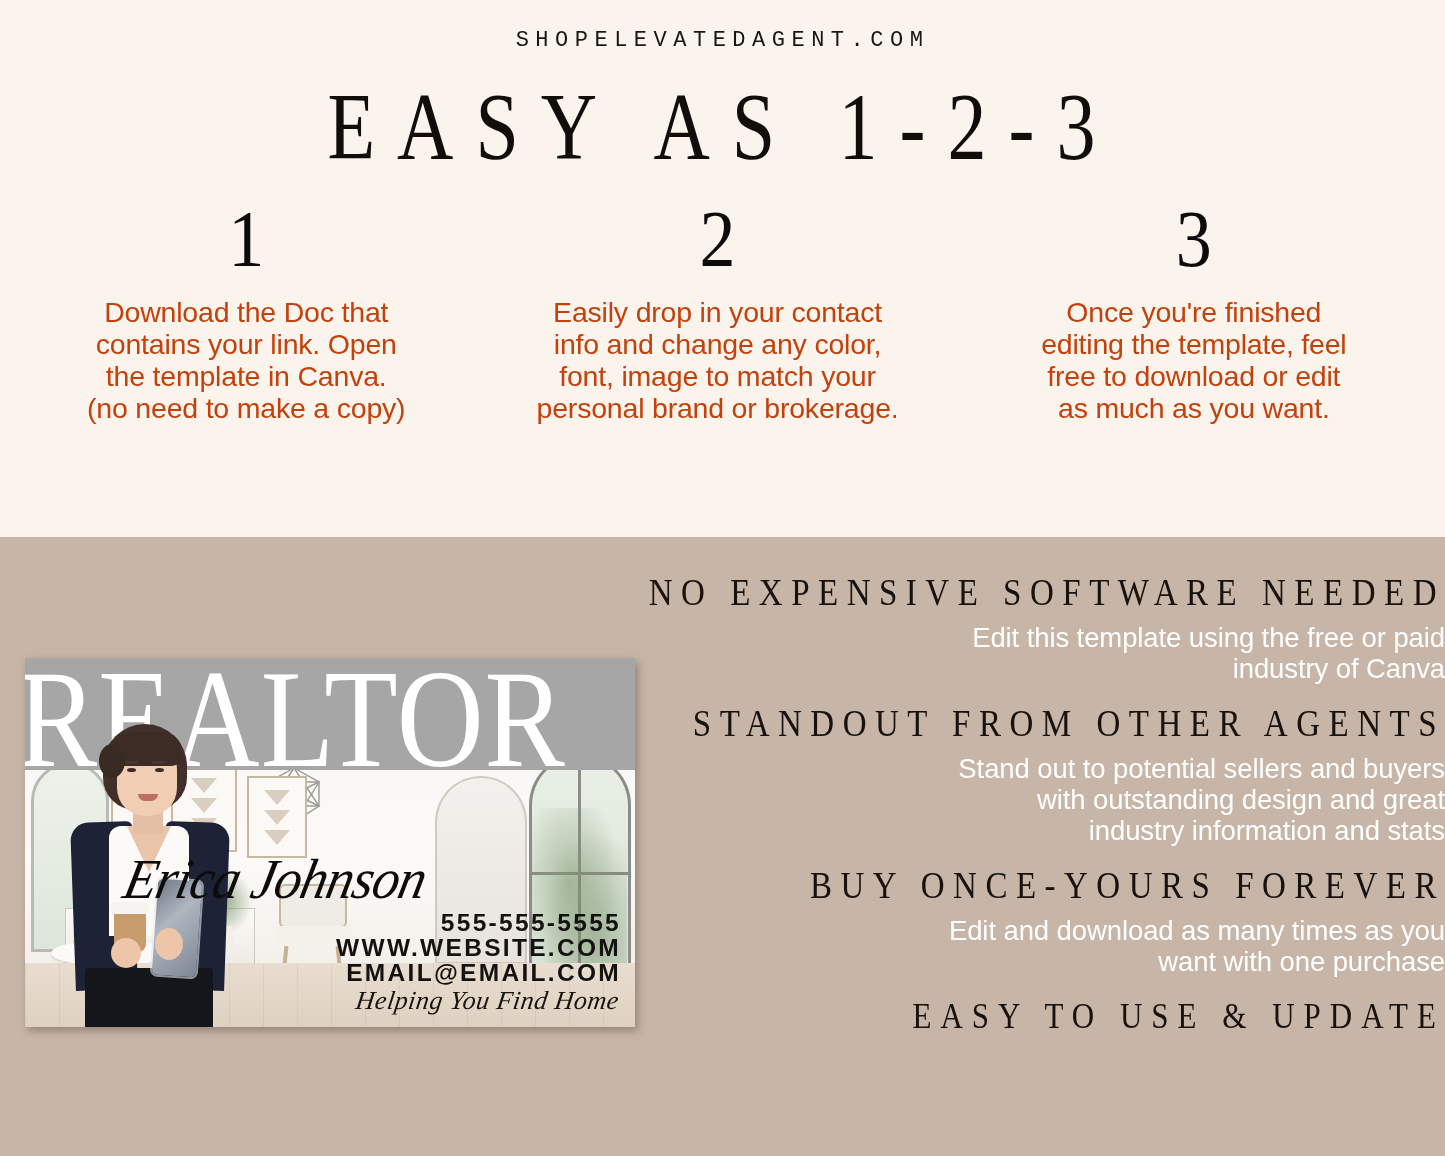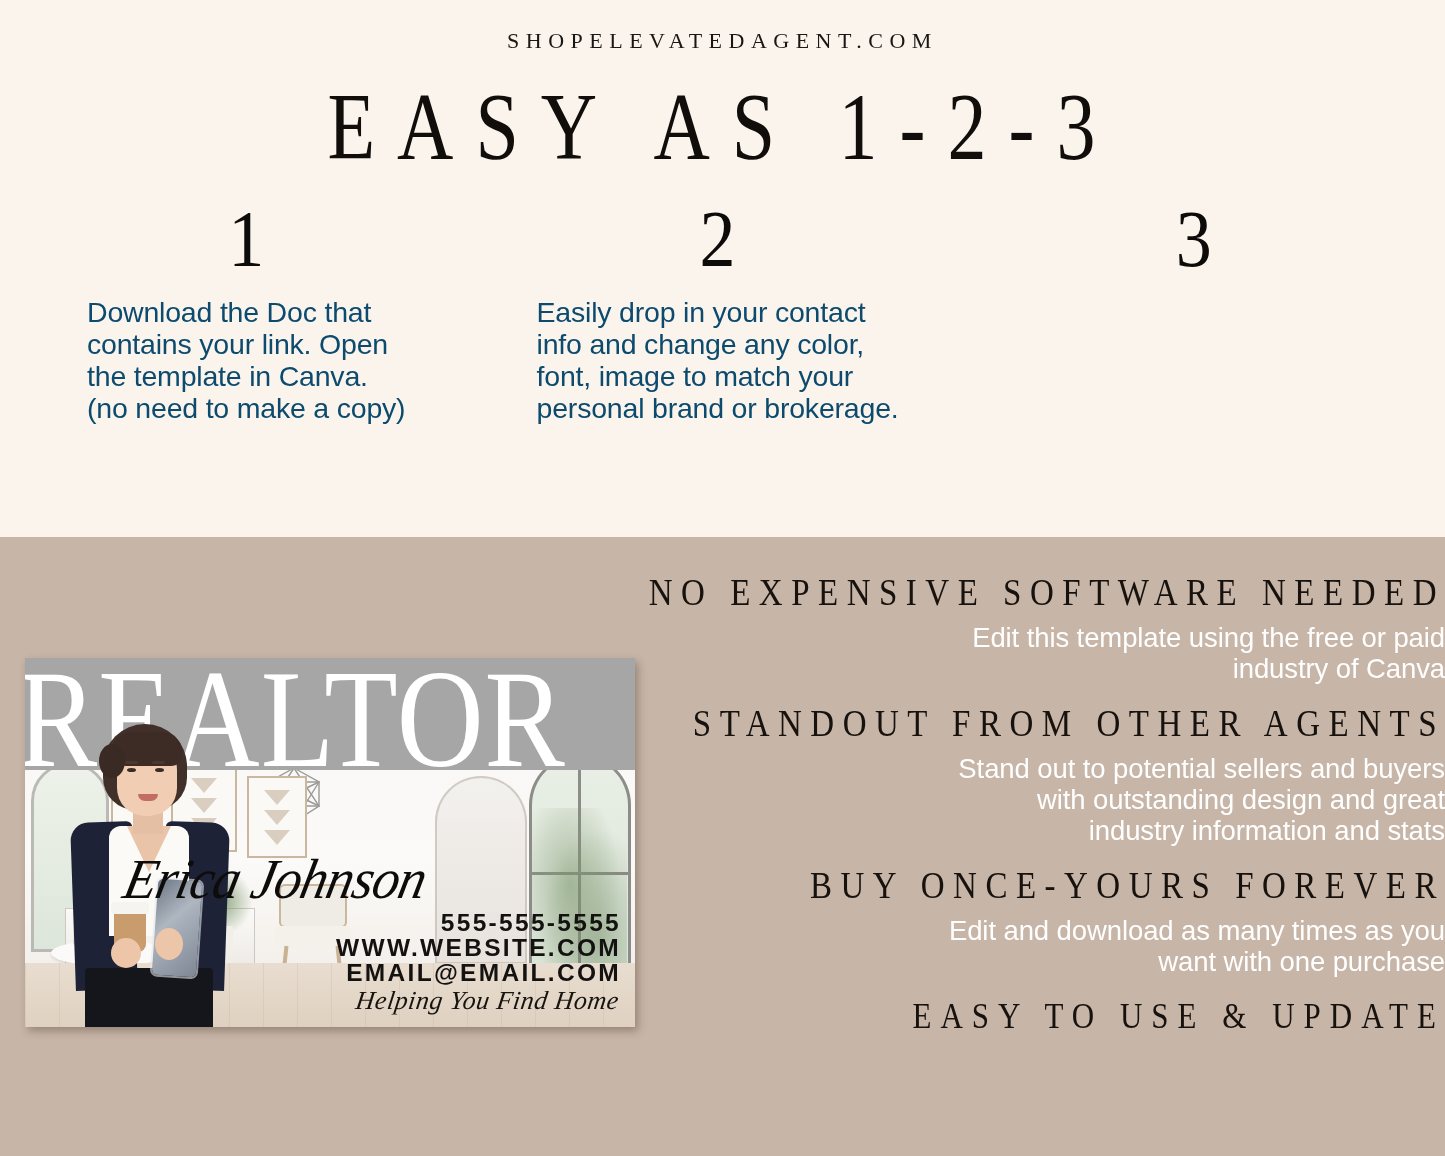--- a/index.html
+++ b/index.html
@@ -13,21 +13,21 @@
   .page{position:relative;width:1445px;height:1156px;}
 
   
   .top-section{
     position:absolute;left:0;top:0;width:1445px;height:537px;
     background:#FAF4ED;
   }
   .site-url{
     position:absolute;top:28px;left:0;width:1445px;
     text-align:center;
-    font-family:Liberation Serif, serif;
+    font-family:Liberation Mono, monospace;
     font-size:22px;
     letter-spacing:6.5px;
     color:#1a1612;
     font-weight:400;
   }
   .headline{
     position:absolute;top:72px;left:0;width:1445px;
     text-align:center;
     font-family:"Liberation Serif", serif;
     font-weight:400;
@@ -53,24 +53,25 @@
   .step-num{
     font-family:"Liberation Serif", serif;
     font-size:72px;
     line-height:86px;
     color:#0d0b09;
     font-weight:400;
     transform:scaleY(1.12);
     margin-bottom:14px;
   }
   .step-text{
+    text-align:center;
     font-family:"Liberation Sans", sans-serif;
     font-size:28.5px;
     line-height:32px;
-    color:#0c4a6e;
+    color:#c2410c;
     letter-spacing:-0.2px;
     white-space:pre-line;
   }
   .step-1{width:460px;}
   .step-2{width:490px;}
   .step-3{width:470px;}
 
   
   .bottom-section{
     position:absolute;left:0;top:537px;width:1445px;height:619px;
@@ -352,20 +353,24 @@
       <div class="step step-2">
         <div class="step-num">2</div>
         <div class="step-text">Easily drop in your contact
 info and change any color,
 font, image to match your
 personal brand or brokerage.</div>
       </div>
 
       <div class="step step-3">
         <div class="step-num">3</div>
+        <div class="step-text">Once you're finished
+editing the template, feel
+free to download or edit
+as much as you want.</div>
       </div>
 
     </div>
   </div>
 
   <div class="bottom-section">
 
     <div class="card">
 
       <div class="card-interior">

